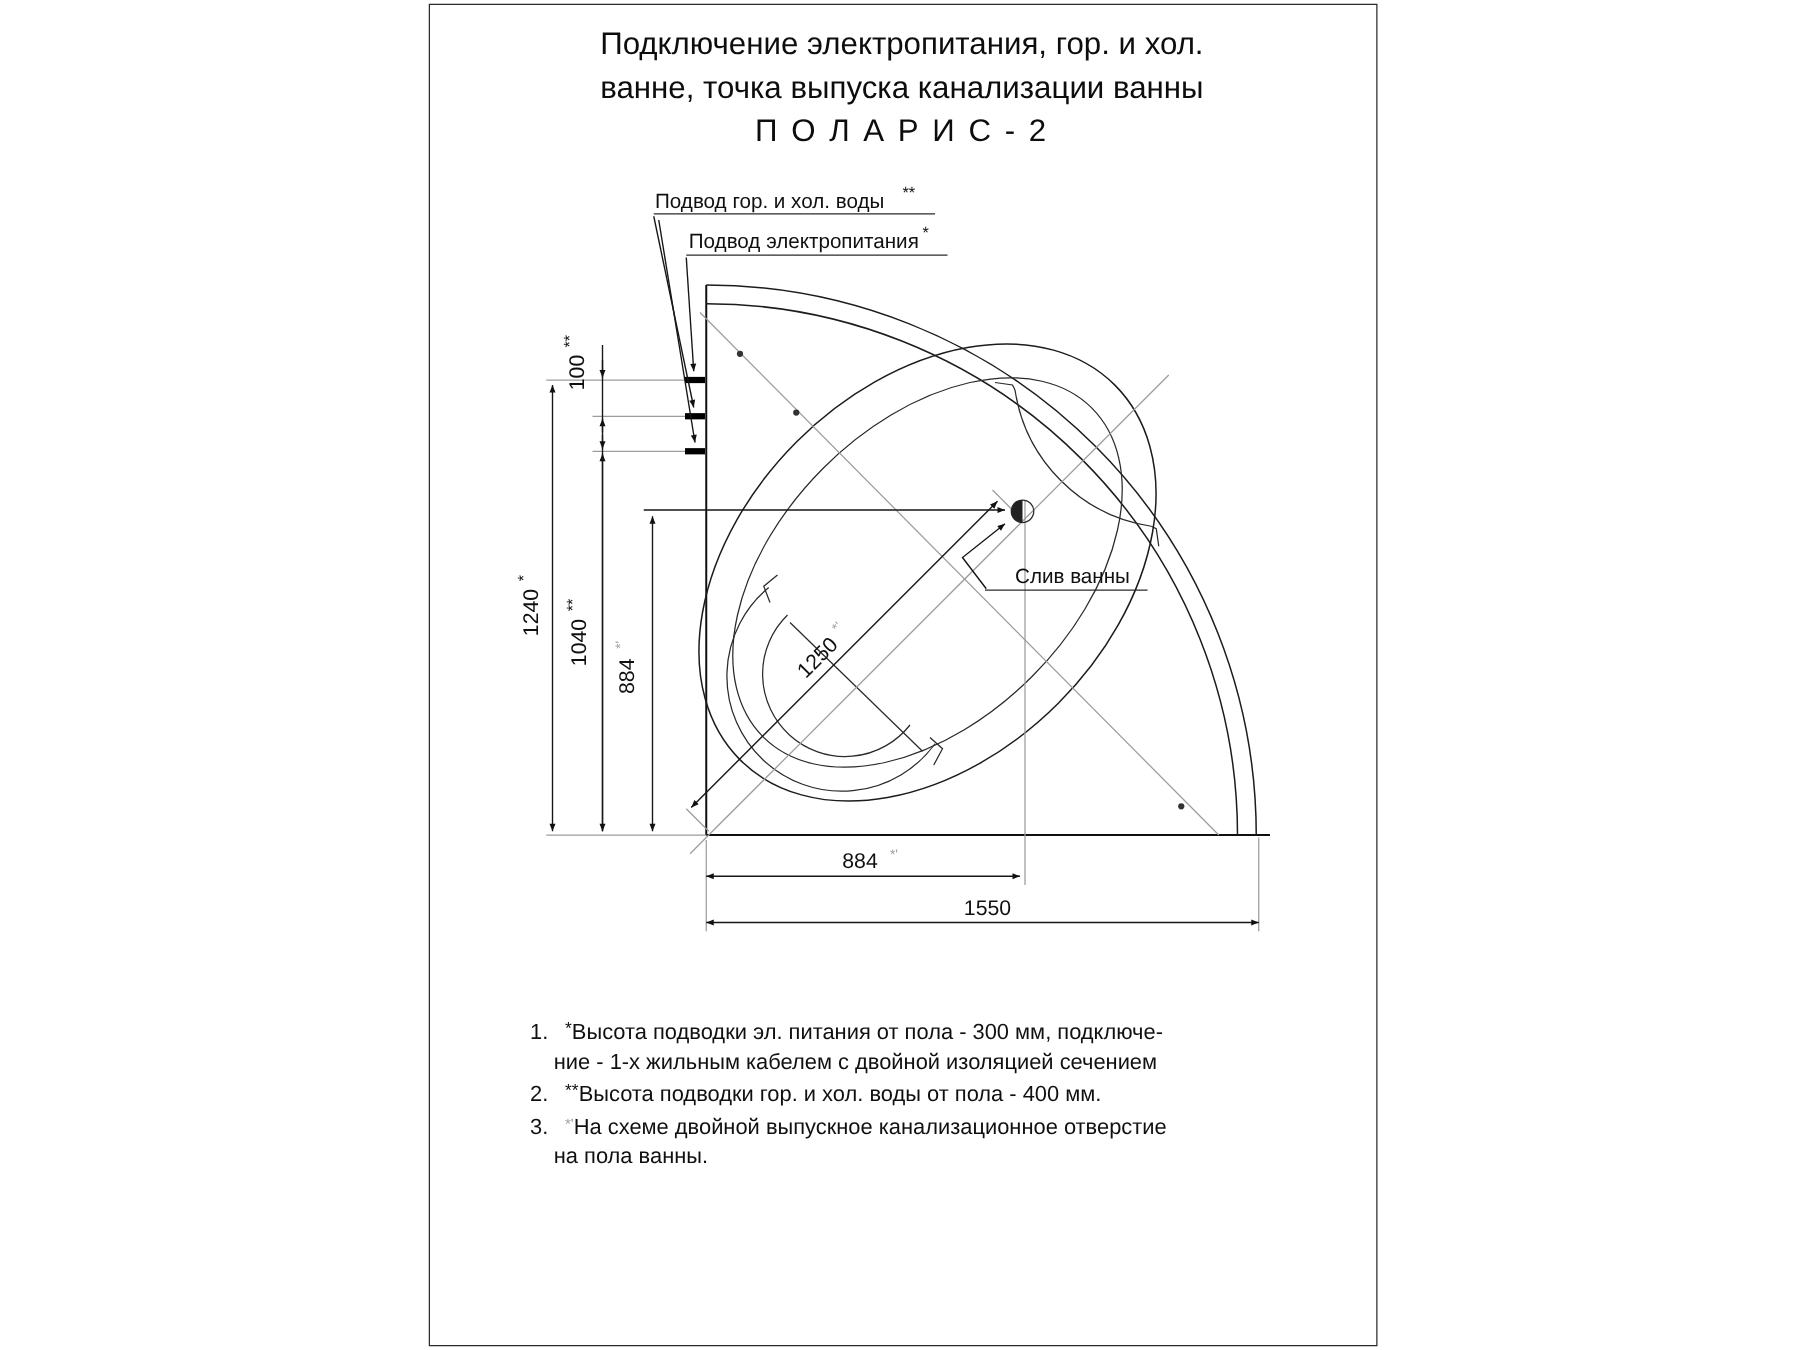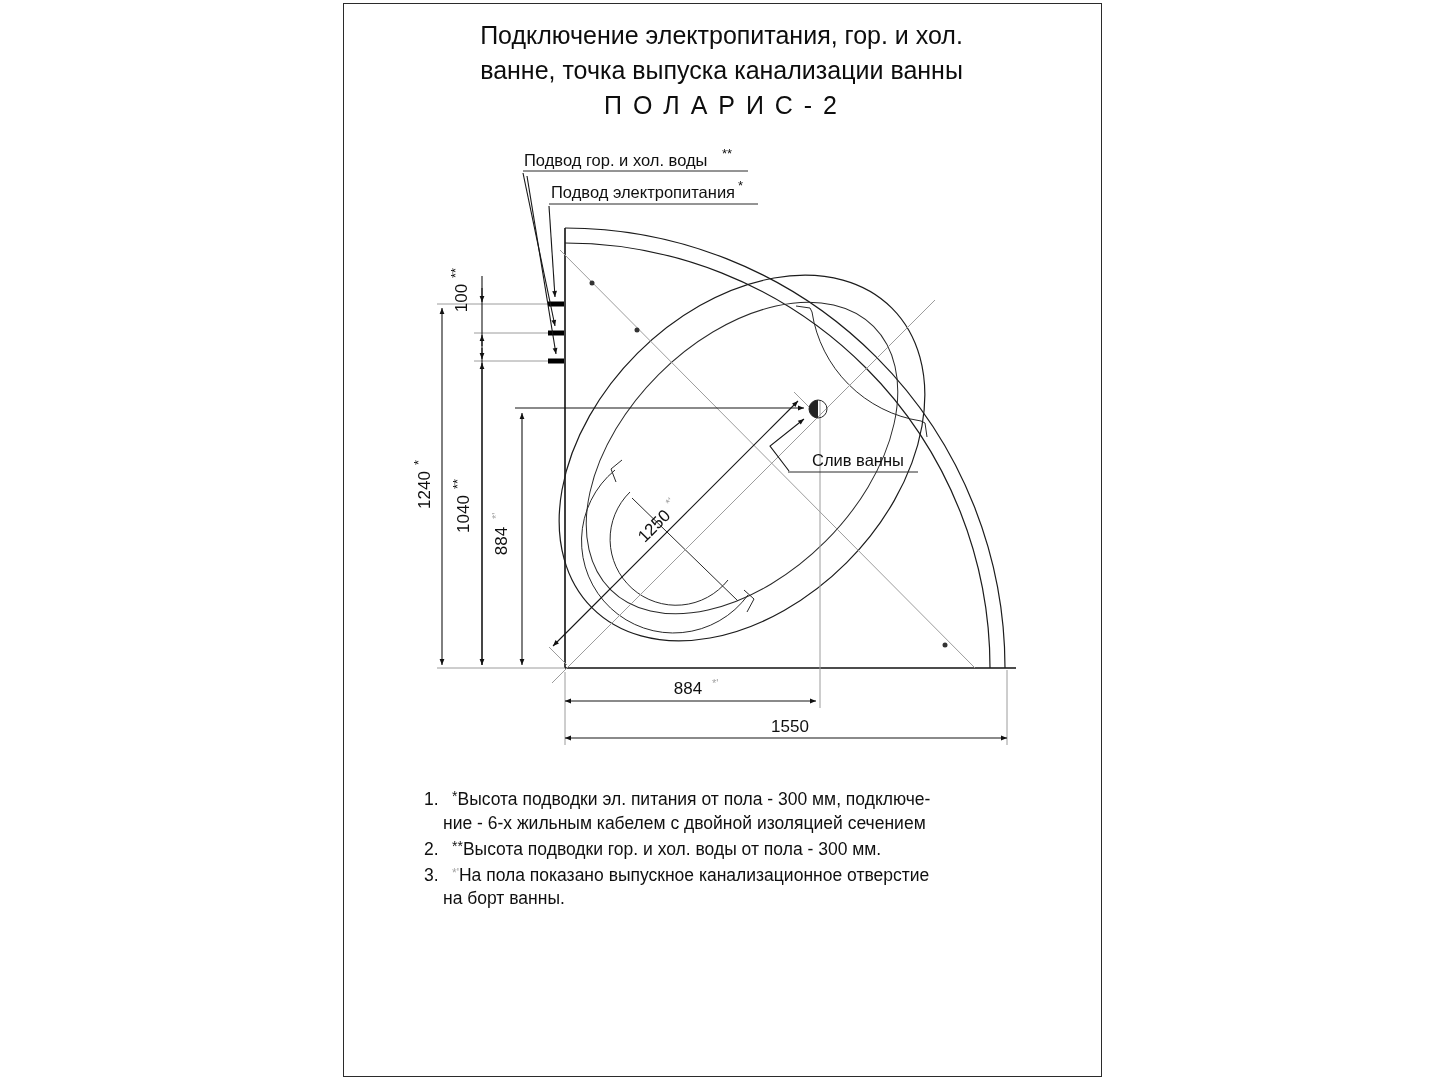--- a/index.html
+++ b/index.html
@@ -12,21 +12,21 @@
   svg .ln{stroke:#1c1c1c;stroke-width:1.2;fill:none;}
   svg .thick{stroke:#101010;stroke-width:1.6;fill:none;}
   svg .thin{stroke:#2a2a2a;stroke-width:1;fill:none;}
   svg .cl{stroke:#9c9c9c;stroke-width:1;fill:none;}
   svg .dim{stroke:#161616;stroke-width:1.1;fill:none;}
   svg .mark{stroke:#000;stroke-width:5;fill:none;}
   svg text{font-family:"Liberation Sans",sans-serif;font-size:17px;fill:#101010;}
   svg text.lbl{font-size:16.5px;}
   svg text.sup{font-size:13px;}
   svg text.gsup{font-size:11px;fill:#a3a3a3;}
-  .notes{position:absolute;left:424px;top:785px;width:600px;font-size:17.5px;line-height:23.5px;color:#101010;}
+  .notes{position:absolute;left:424px;top:811px;width:600px;font-size:17.5px;line-height:23.5px;color:#101010;}
   .note-line{white-space:nowrap;}
   .note-line.cont{padding-left:19px;}
   .nnum{display:inline-block;width:28px;}
   .nsup{font-size:14px;vertical-align:4px;}
   .nsup.gray{color:#a3a3a3;font-size:12px;}
 </style>
 </head>
 <body>
 
 <div class="canvas">
@@ -157,25 +157,25 @@
     <g>
       <text class="lbl" x="812" y="466">Слив ванны</text>
       <path class="thin" d="M788,472 H918"></path>
     </g>
   </svg>
 
   <div class="notes">
     <div class="note-line">
       <span class="nnum">1.</span><span class="nsup">*</span><span>Высота подводки эл. питания от пола - 300 мм, подключе-</span>
     </div>
-    <div class="note-line cont">ние - 6-х жильным кабелем с двойной изоляцией сечением</div>
+    <div class="note-line cont">ние - 1-х жильным кабелем с двойной изоляцией сечением</div>
 
     <div class="note-line">
-      <span class="nnum">2.</span><span class="nsup">**</span><span>Высота подводки гор. и хол. воды от пола - 300 мм.</span>
+      <span class="nnum">2.</span><span class="nsup">**</span><span>Высота подводки гор. и хол. воды от пола - 400 мм.</span>
     </div>
 
     <div class="note-line">
-      <span class="nnum">3.</span><span class="nsup gray">*'</span><span>На пола показано выпускное канализационное отверстие</span>
+      <span class="nnum">3.</span><span class="nsup gray">*'</span><span>На схеме двойной выпускное канализационное отверстие</span>
     </div>
 
-    <div class="note-line cont">на борт ванны.</div>
+    <div class="note-line cont">на пола ванны.</div>
   </div>
 </div>
 
 </body></html>

